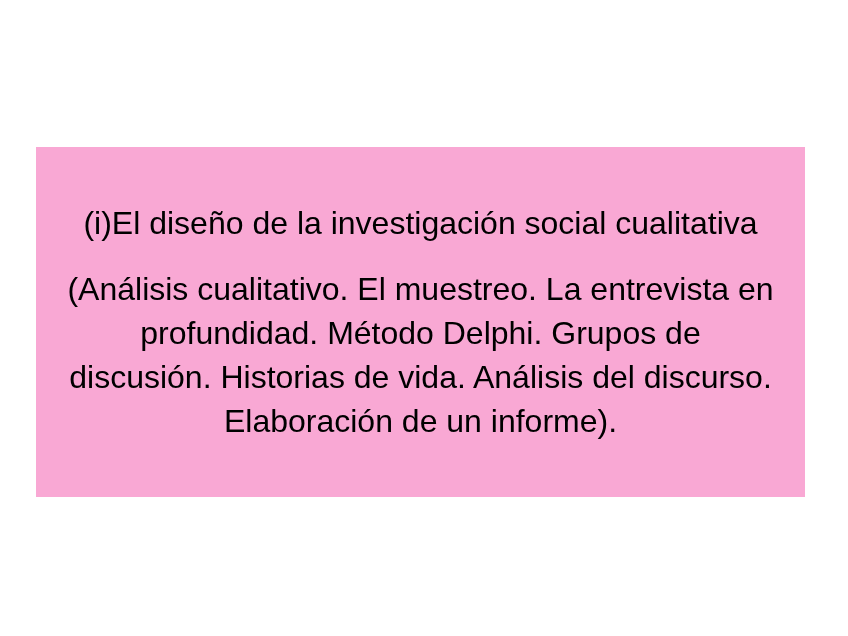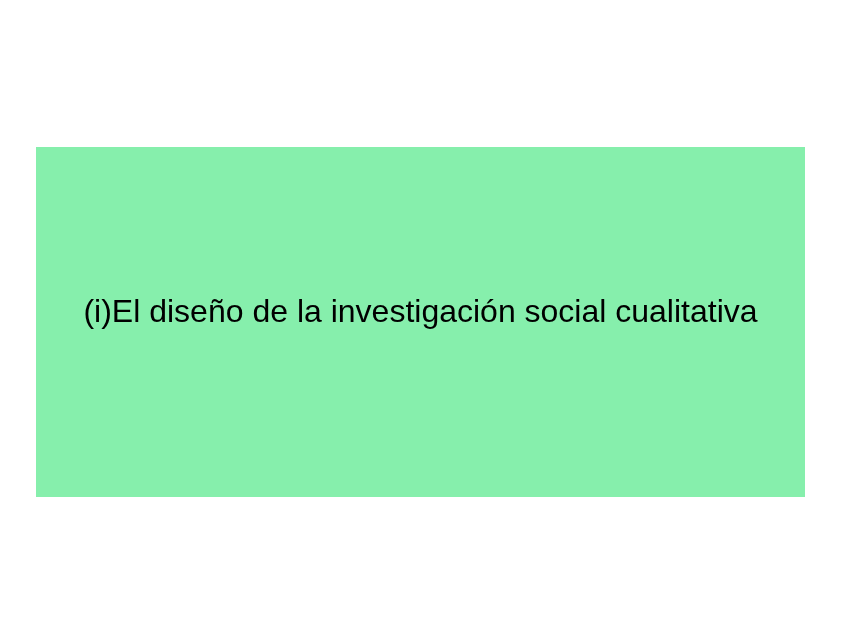--- a/index.html
+++ b/index.html
@@ -22,21 +22,21 @@
     background: #FFFFFF;
   }
 
   
   #content-box {
     position: absolute;
     left: 36px;
     top: 147px;
     width: 769px;
     height: 350px;
-    background: #86efac;
+    background: #f9a8d4;
     box-sizing: border-box;
     display: flex;
     flex-direction: column;
     justify-content: center;
     align-items: center;
     padding: 16px 30px;
   }
 
   .slide-paragraph {
     margin: 0;
@@ -61,16 +61,17 @@
 </style>
 </head>
 <body>
 
 <div id="slide">
 
   <div id="content-box">
 
     <p class="slide-paragraph" id="paragraph-title">(i)El diseño de la investigación social cualitativa</p>
 
+    <p class="slide-paragraph" id="paragraph-body">(Análisis cualitativo. El muestreo. La entrevista en profundidad. Método Delphi. Grupos de discusión. Historias de vida. Análisis del discurso. Elaboración de un informe).</p>
 
   </div>
 
 </div>
 
 </body></html>

